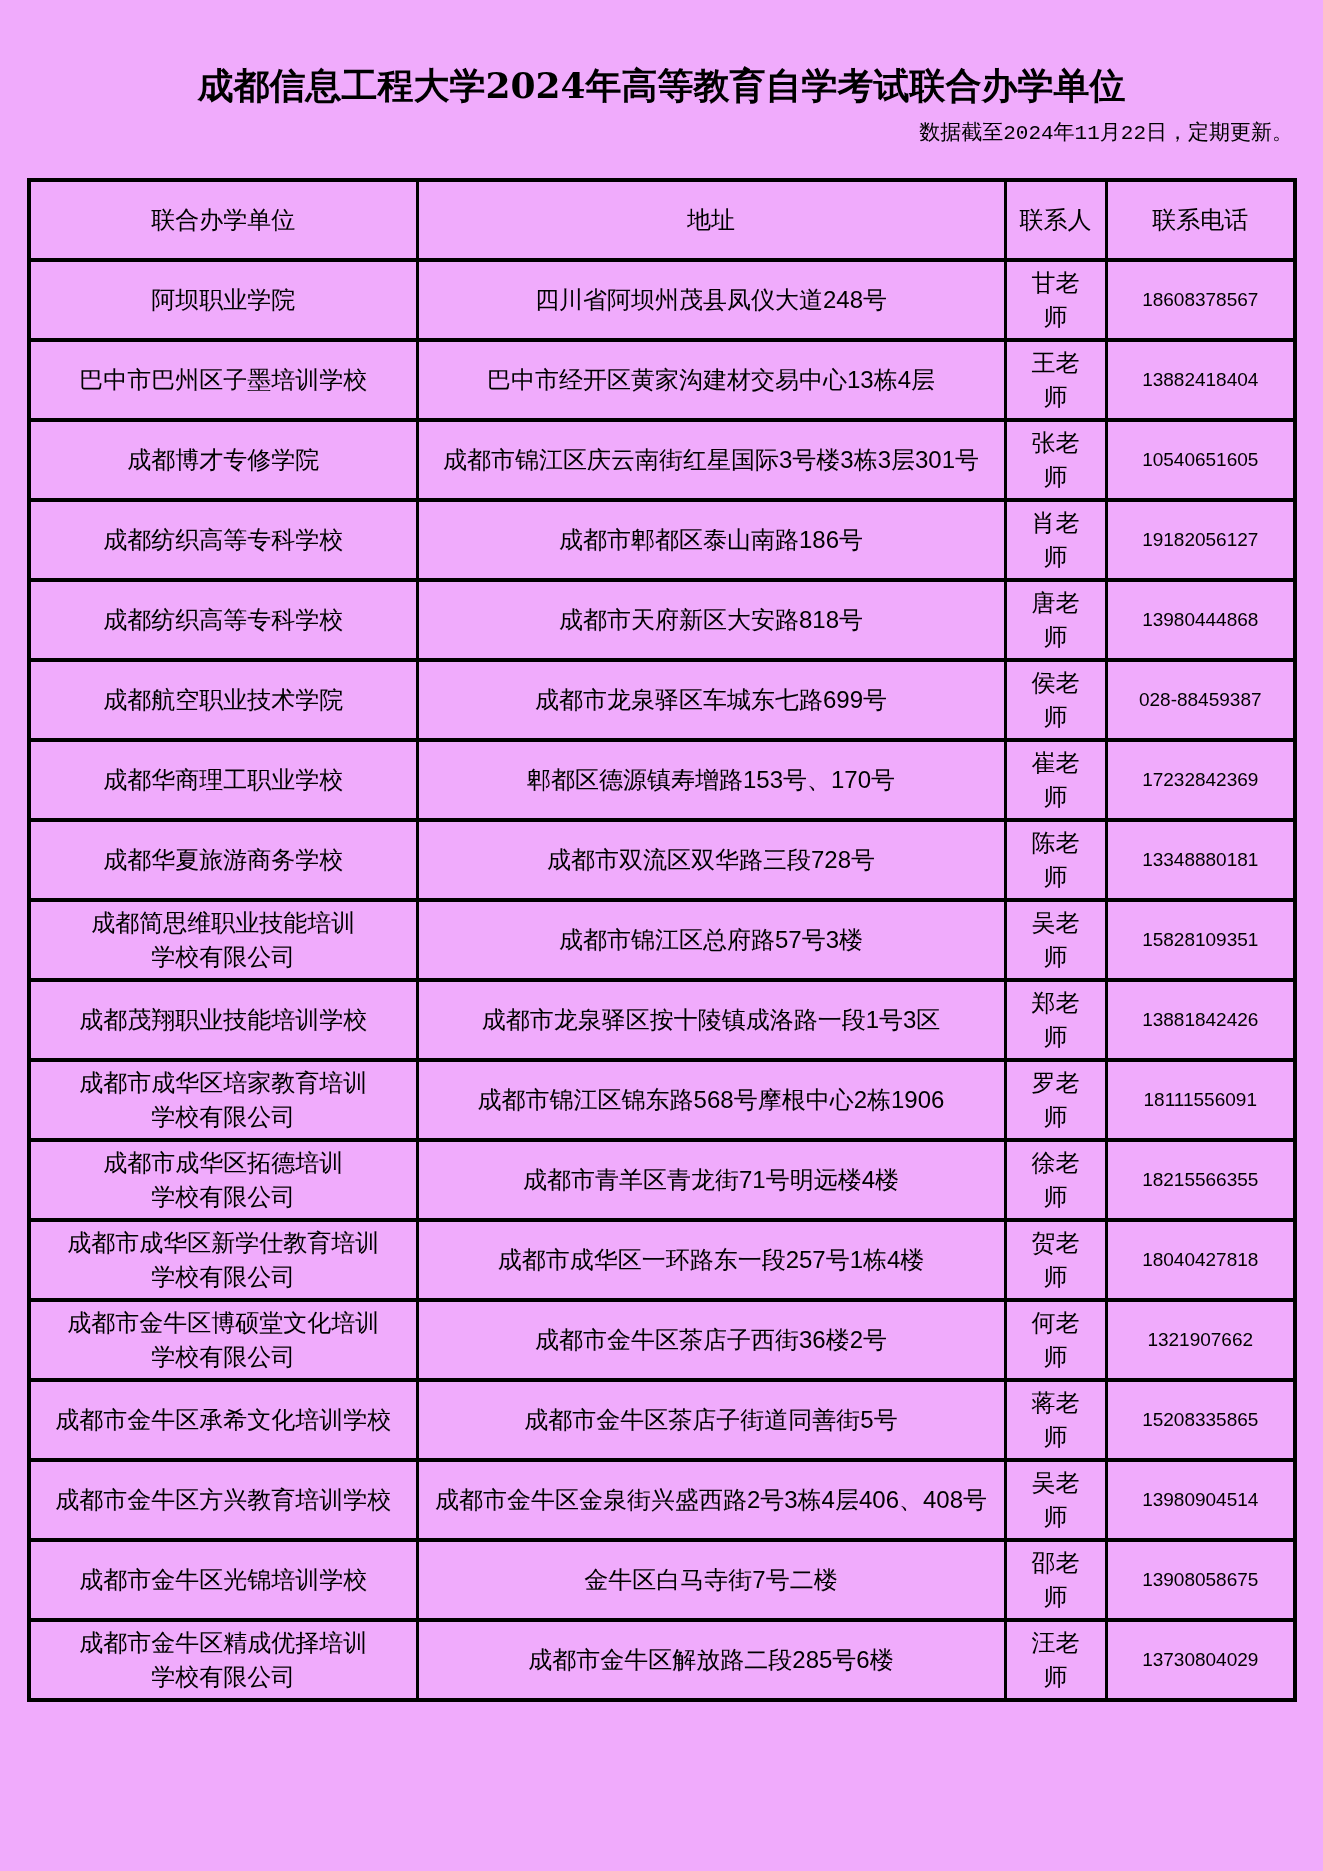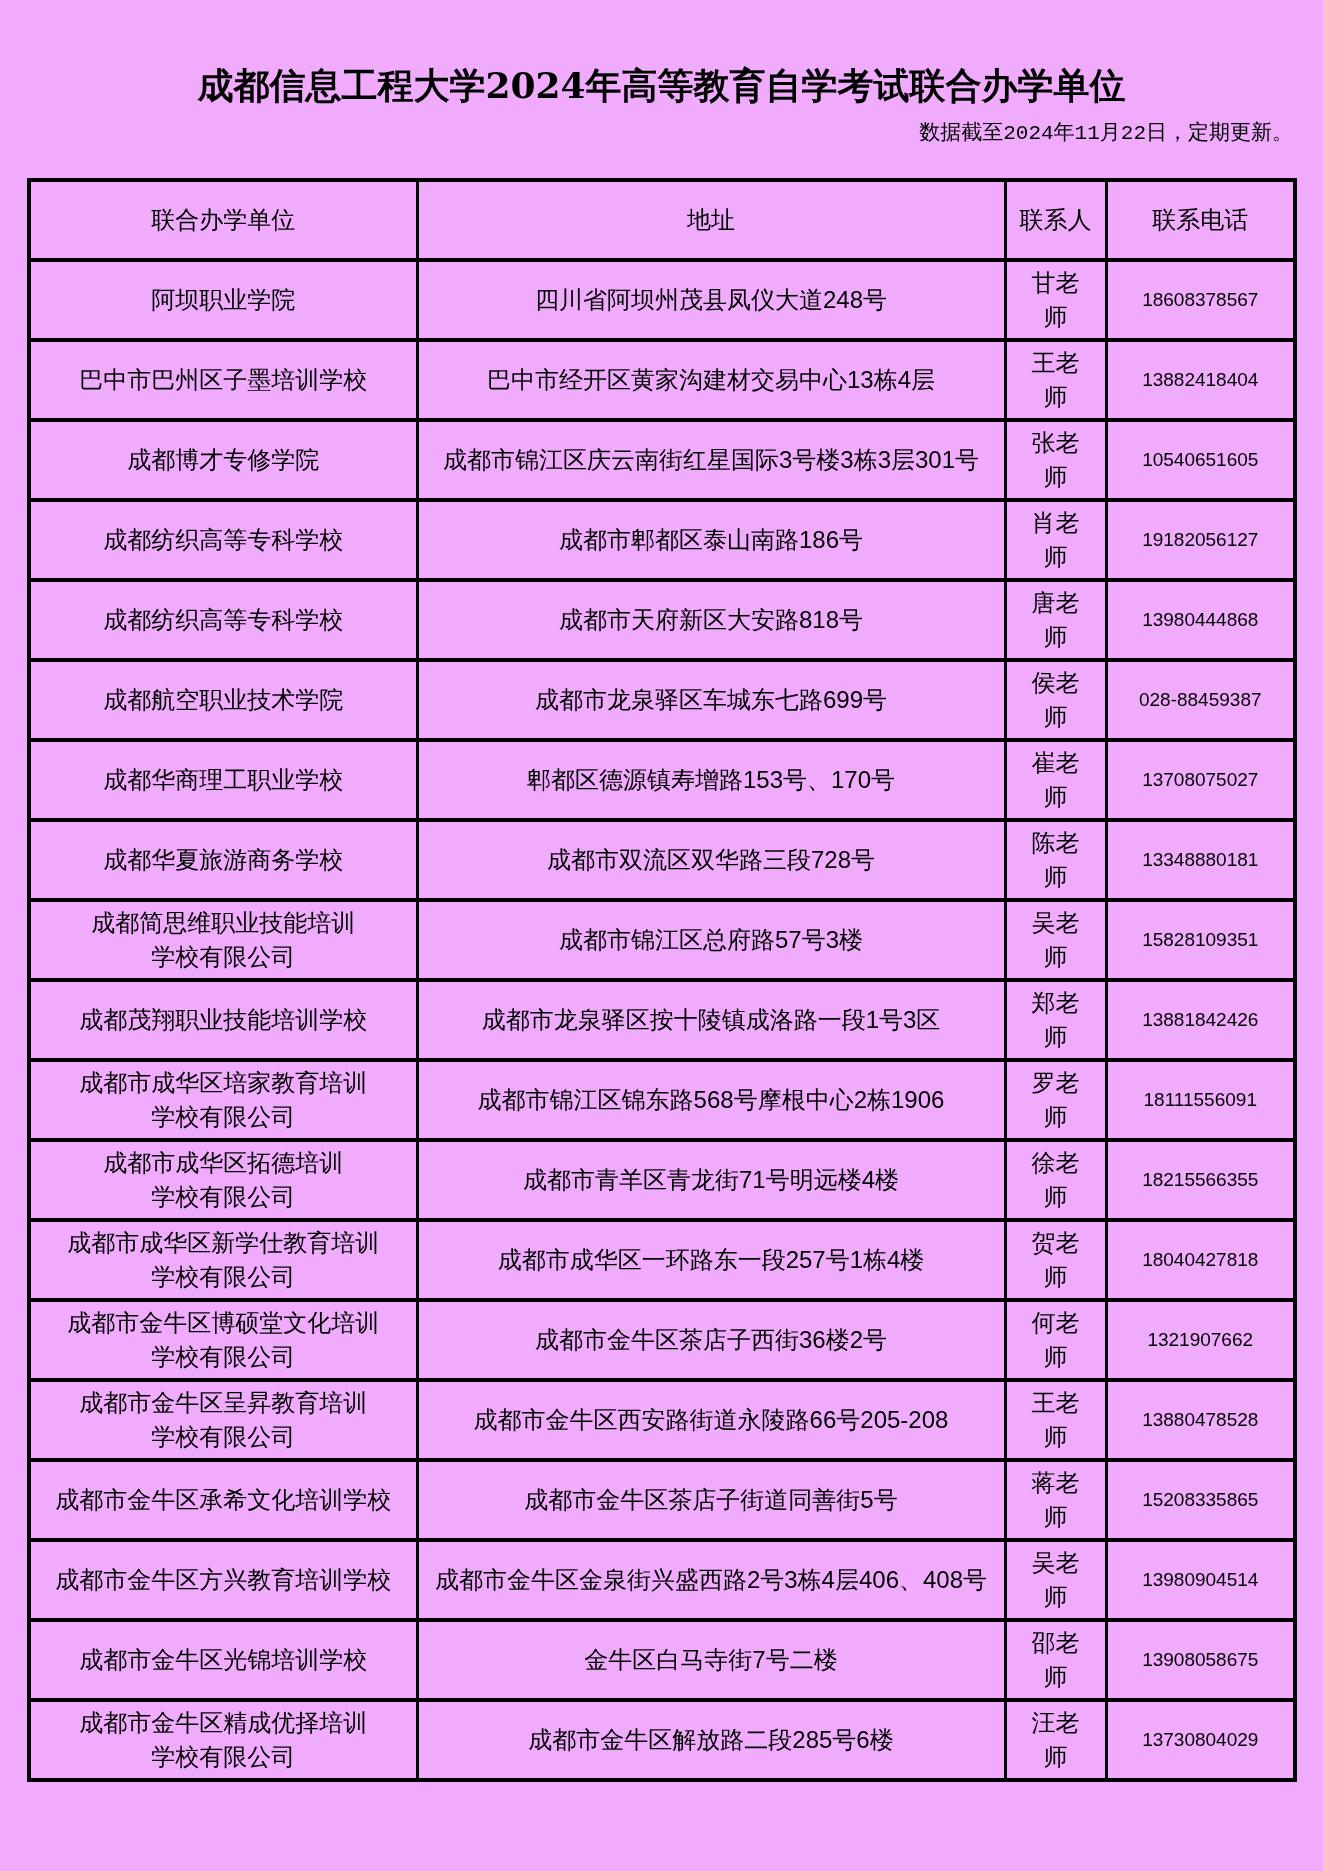--- a/index.html
+++ b/index.html
@@ -120,21 +120,21 @@
         <tr>
           <td class="unit-cell">成都航空职业技术学院</td>
           <td class="address-cell">成都市龙泉驿区车城东七路699号</td>
           <td class="contact-cell">侯老师</td>
           <td class="phone-cell">028-88459387</td>
         </tr>
         <tr>
           <td class="unit-cell">成都华商理工职业学校</td>
           <td class="address-cell">郫都区德源镇寿增路153号、170号</td>
           <td class="contact-cell">崔老师</td>
-          <td class="phone-cell">13708075027</td>
+          <td class="phone-cell">17232842369</td>
         </tr>
         <tr>
           <td class="unit-cell">成都华夏旅游商务学校</td>
           <td class="address-cell">成都市双流区双华路三段728号</td>
           <td class="contact-cell">陈老师</td>
           <td class="phone-cell">13348880181</td>
         </tr>
         <tr>
           <td class="unit-cell">成都简思维职业技能培训
 学校有限公司</td>
@@ -170,27 +170,20 @@
           <td class="phone-cell">18040427818</td>
         </tr>
         <tr>
           <td class="unit-cell">成都市金牛区博硕堂文化培训
 学校有限公司</td>
           <td class="address-cell">成都市金牛区茶店子西街36楼2号</td>
           <td class="contact-cell">何老师</td>
           <td class="phone-cell">1321907662</td>
         </tr>
         <tr>
-          <td class="unit-cell">成都市金牛区呈昇教育培训
-学校有限公司</td>
-          <td class="address-cell">成都市金牛区西安路街道永陵路66号205-208</td>
-          <td class="contact-cell">王老师</td>
-          <td class="phone-cell">13880478528</td>
-        </tr>
-        <tr>
           <td class="unit-cell">成都市金牛区承希文化培训学校</td>
           <td class="address-cell">成都市金牛区茶店子街道同善街5号</td>
           <td class="contact-cell">蒋老师</td>
           <td class="phone-cell">15208335865</td>
         </tr>
         <tr>
           <td class="unit-cell">成都市金牛区方兴教育培训学校</td>
           <td class="address-cell">成都市金牛区金泉街兴盛西路2号3栋4层406、408号</td>
           <td class="contact-cell">吴老师</td>
           <td class="phone-cell">13980904514</td>

